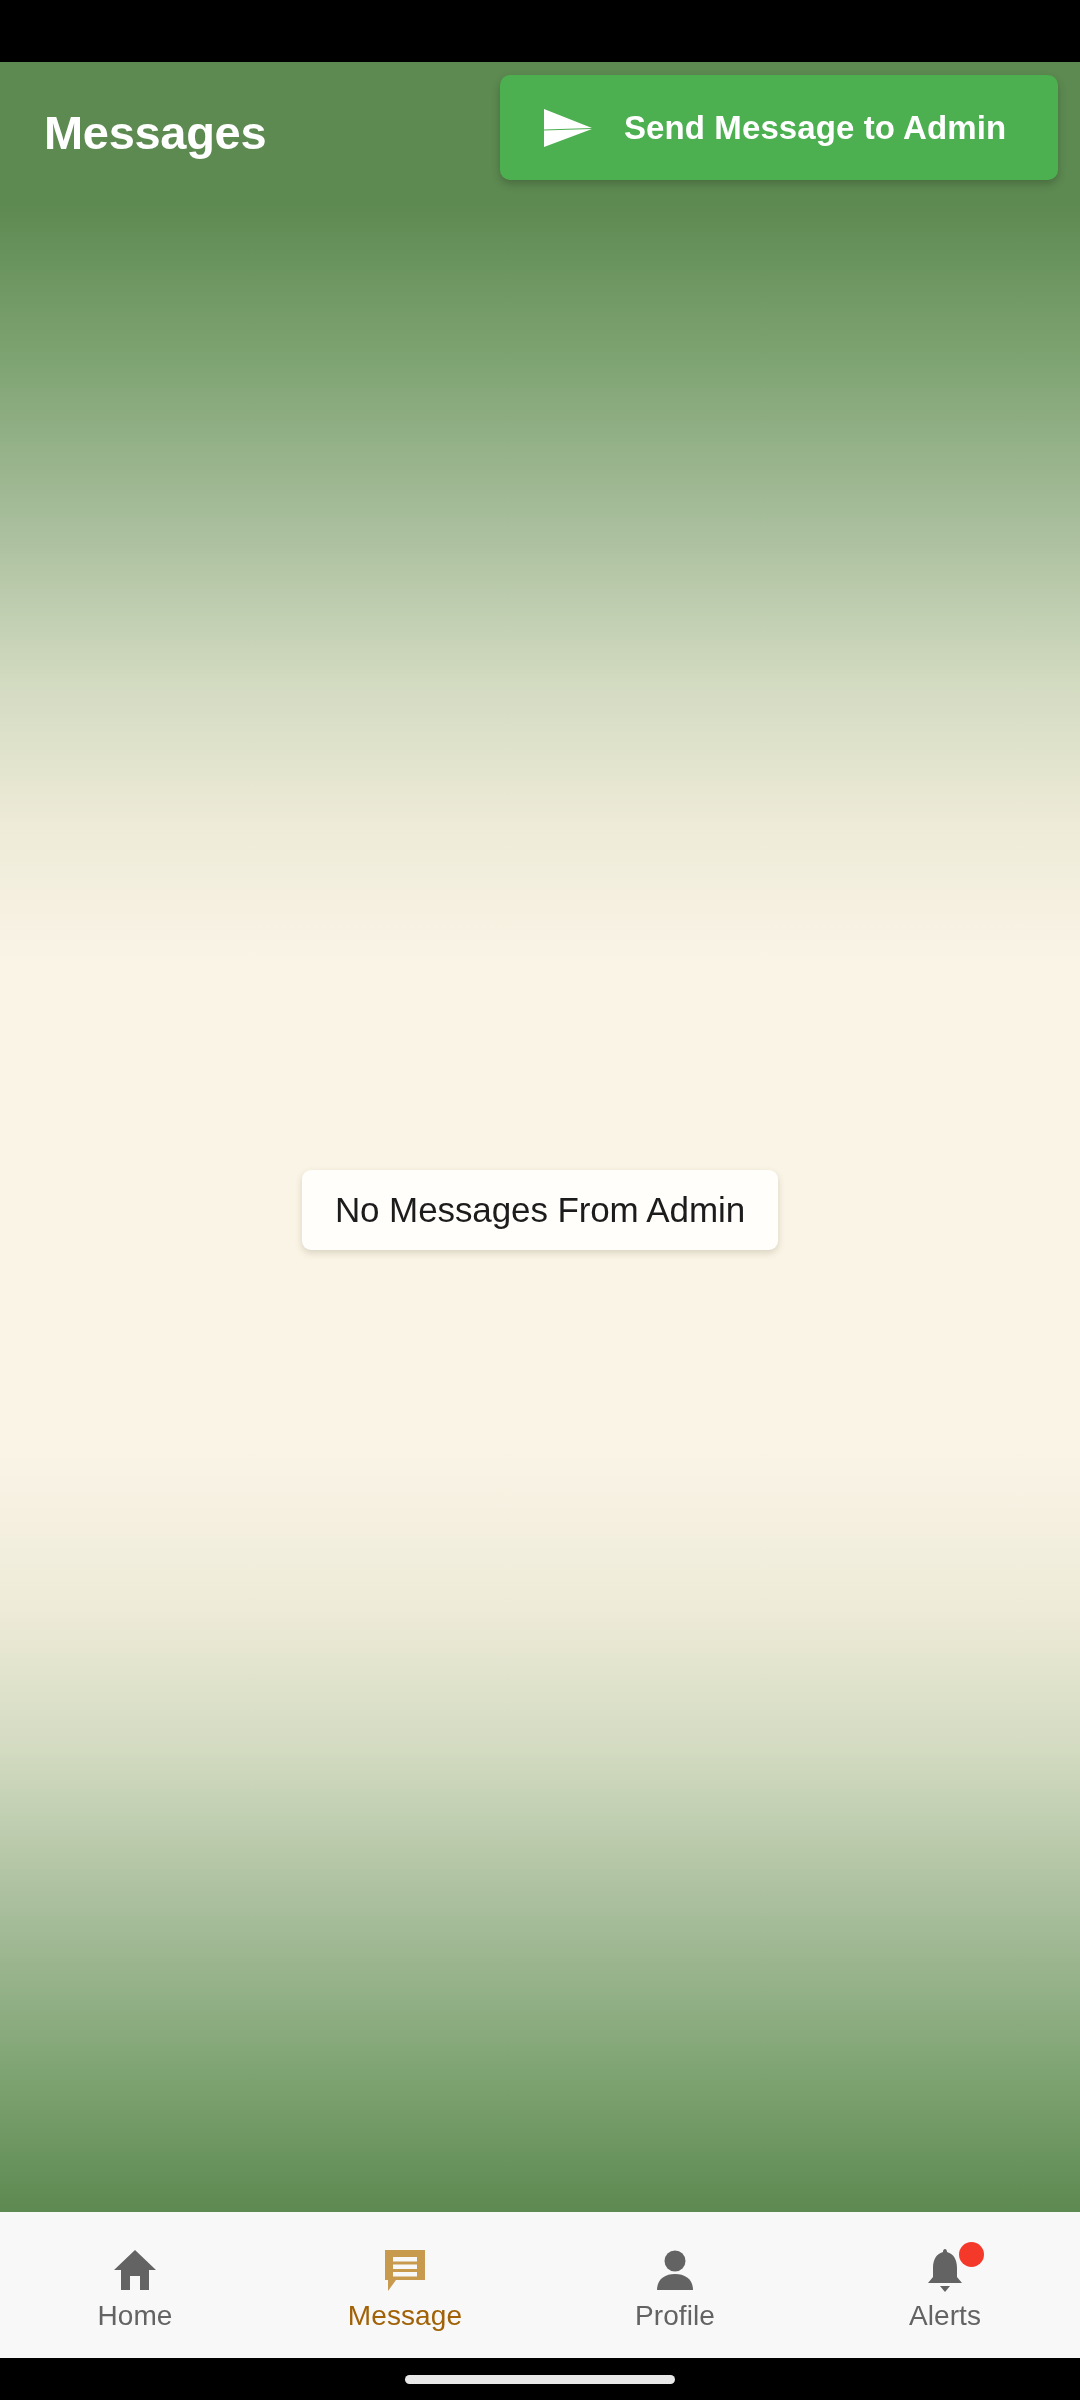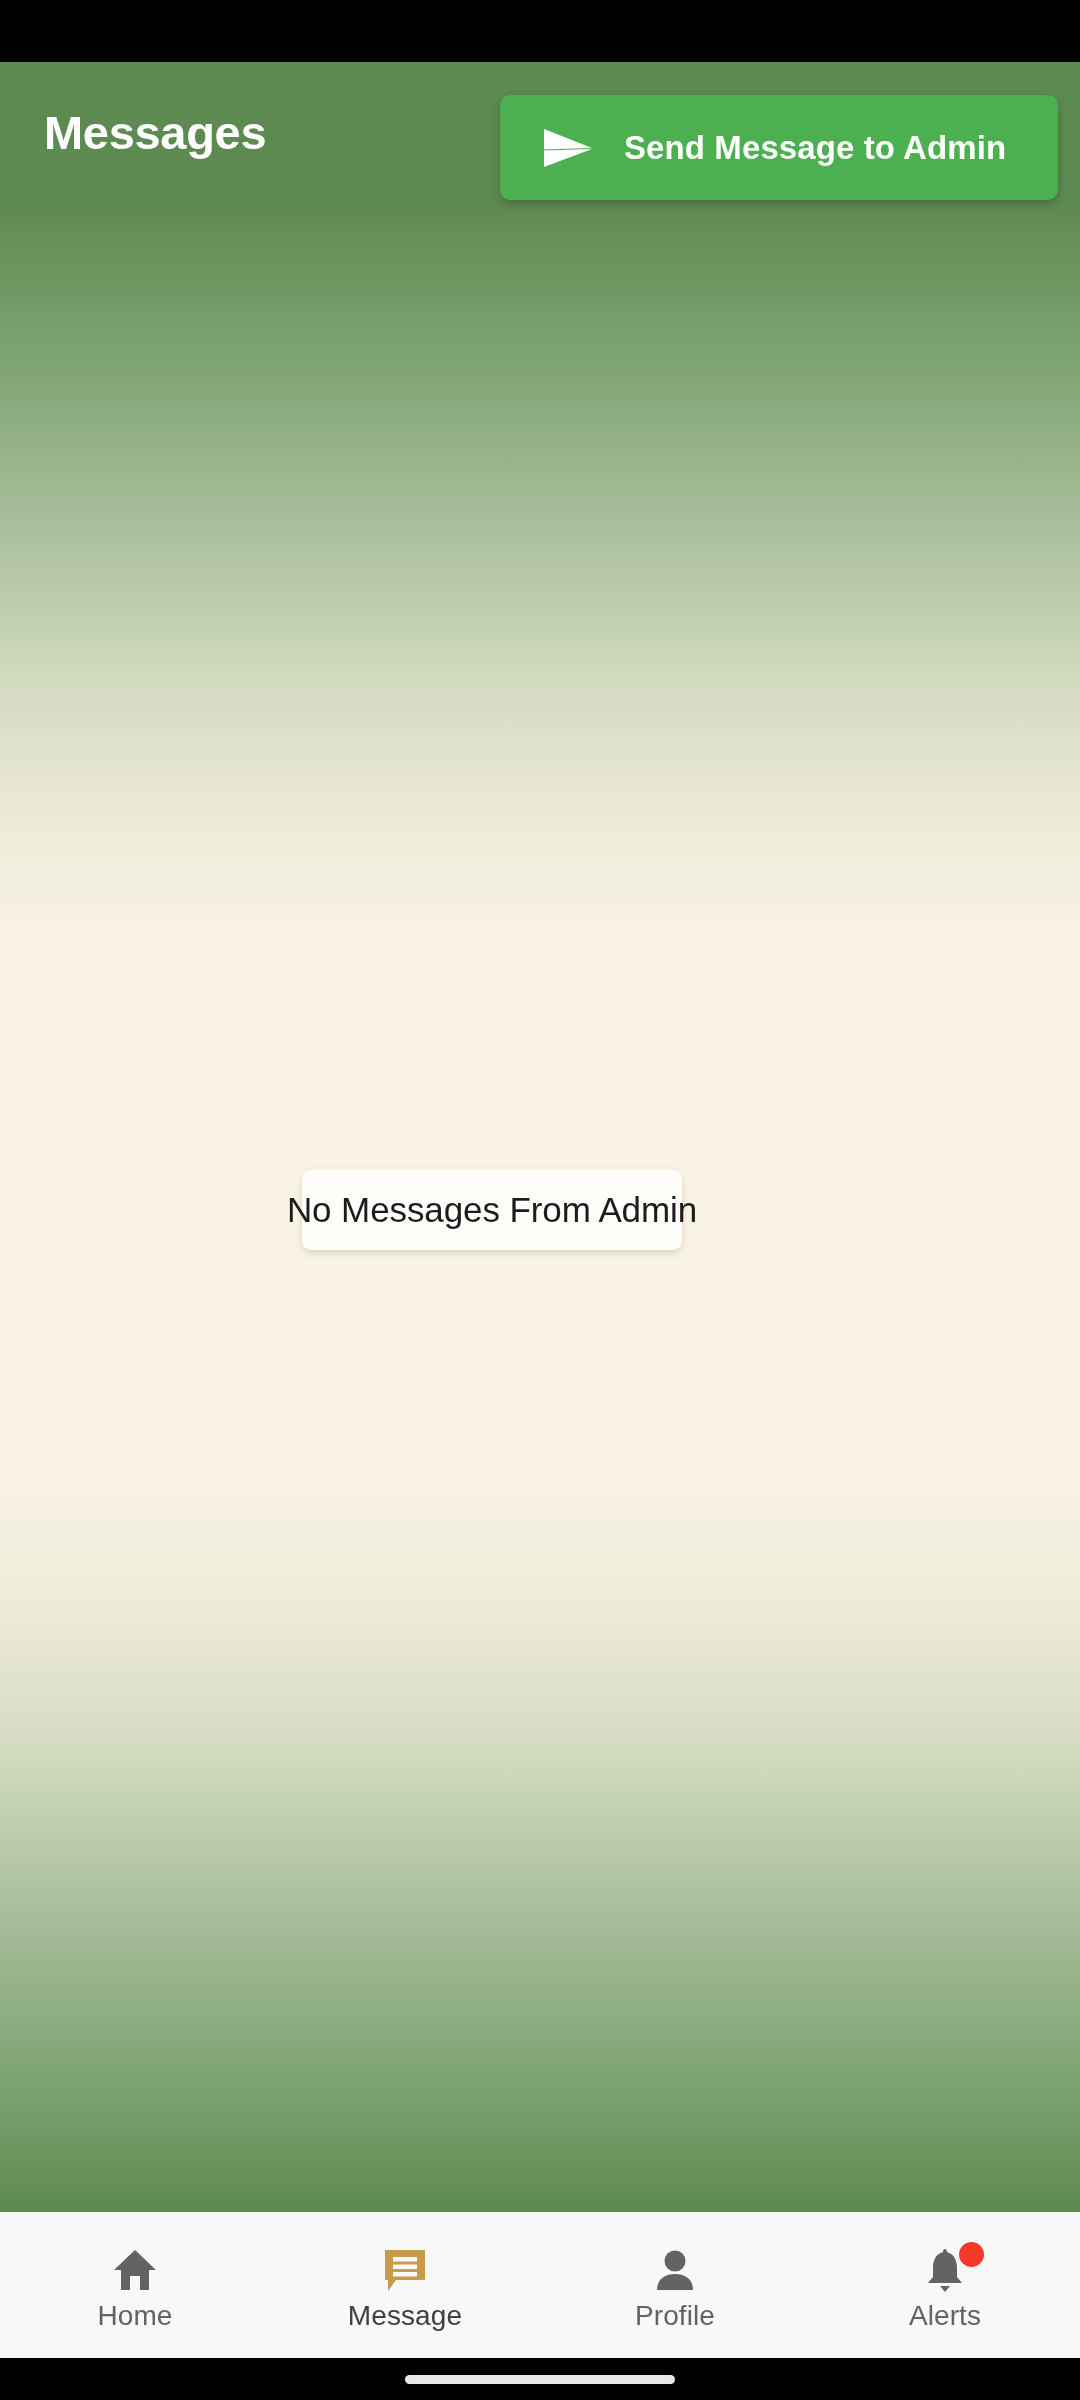--- a/index.html
+++ b/index.html
@@ -49,21 +49,21 @@
     left:44px; top:50%;
     transform:translateY(-50%);
     font-size:47px;
     font-weight:bold;
     color:#ffffff;
     letter-spacing:-0.3px;
     white-space:nowrap;
   }
   #send-message-button {
     position:absolute;
-    left:500px; top:33px;
+    left:500px; top:13px;
     width:558px; height:105px;
     background:#4CAF50;
     border:none;
     border-radius:10px;
     display:flex; align-items:center;
     padding-left:42px;
     gap:30px;
     box-shadow:0 4px 8px rgba(0,0,0,0.22);
     cursor:pointer;
   }
@@ -93,21 +93,21 @@
       #D3DBC1 77%,
       #A8BE9C 85%,
       #7FA473 93%,
       #5D8A51 100%
     );
     z-index:5;
   }
   #empty-state-card {
     position:absolute;
     left:302px; top:968px;
-    width:380px; height:80px;
+    width:476px; height:80px;
     background:#FFFEFB;
     border-radius:9px;
     display:flex; align-items:center; justify-content:center;
     box-shadow:0 3px 7px rgba(90,80,55,0.20);
   }
   #empty-state-text {
     font-size:35px;
     color:#1C1C1C;
     white-space:nowrap;
     letter-spacing:-0.1px;
@@ -137,21 +137,21 @@
     position:relative;
     width:56px; height:50px;
     display:flex; align-items:center; justify-content:center;
   }
   .nav-label {
     font-size:28px;
     color:#636363;
     line-height:1;
     letter-spacing:0.1px;
   }
-  .nav-item.active .nav-label { color:#404040; }
+  .nav-item.active .nav-label { color:#a16207; }
   #alerts-badge {
     position:absolute;
     right:-11px; top:-3px;
     width:25px; height:25px;
     border-radius:50%;
     background:#F4392B;
   }
 
   
   #gesture-bar {

